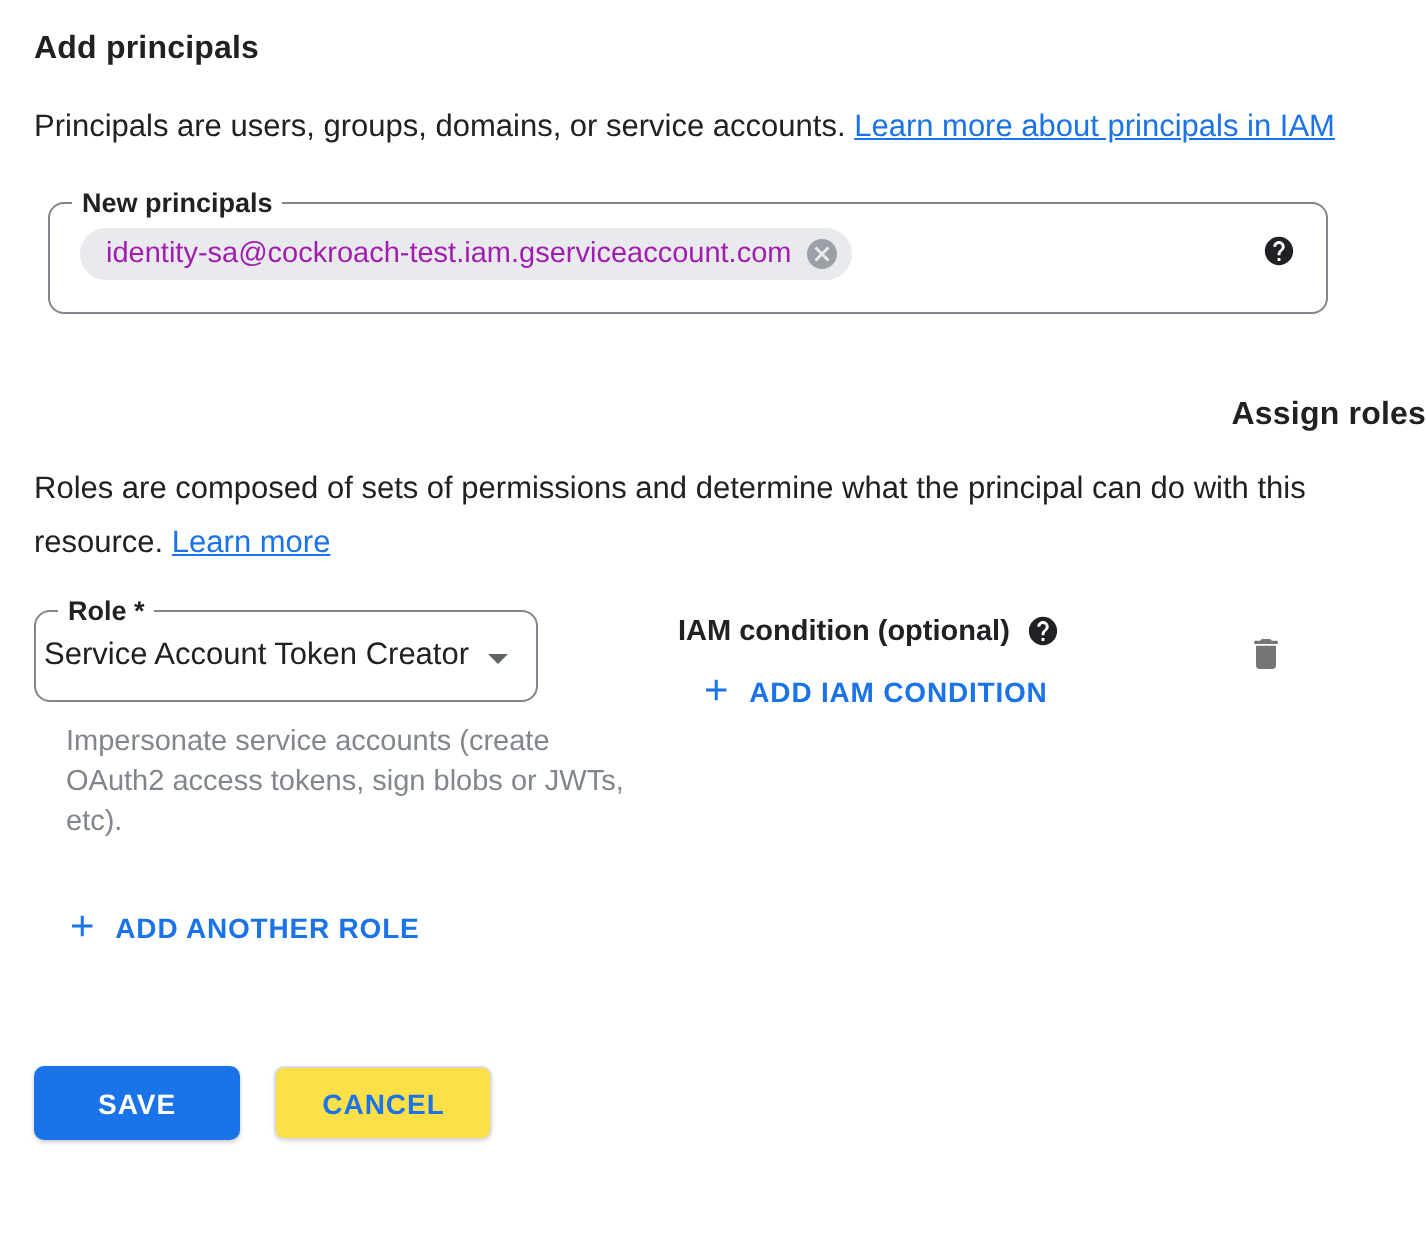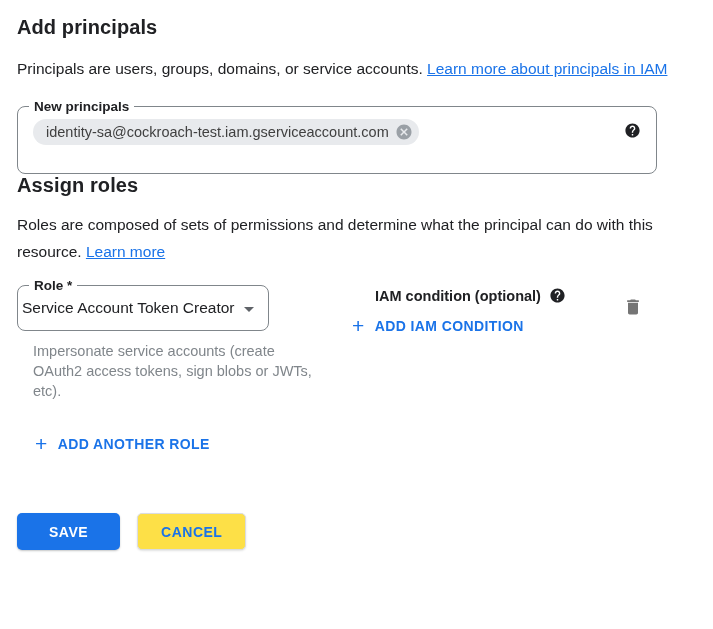--- a/index.html
+++ b/index.html
@@ -6,27 +6,27 @@
   html, body { background: #ffffff; }
   body {
     width: 713px; height: 629px;
     font-family: "Liberation Sans", sans-serif;
     color: #202124;
     overflow: hidden;
   }
   .page { padding: 16px 0 0 17px; width: 713px; }
 
   h1, h2 {
-    font-size: 20px;
+    font-size: 16px;
     font-weight: 700;
     color: #202124;
     letter-spacing: 0.1px;
   }
   h1 { margin-bottom: 16px; }
-  h2 { margin-bottom: 14px; }
+  h2 { margin-top: 42px; margin-bottom: 14px; text-align: right; }
 
   p.desc {
     font-size: 15.5px;
     line-height: 27px;
     max-width: 652px;
     color: #202124;
     margin-top: 8px;
   }
   a.link {
     color: #1a73e8;
@@ -49,37 +49,38 @@
     font-size: 13.5px;
     font-weight: 700;
     color: #202124;
     line-height: 17px;
     white-space: nowrap;
   }
 
   .principals-field {
     margin-top: 24px;
     width: 640px;
-    height: 68px;
+    height: 56px;
+    margin-left: 7px;
   }
   .chip {
     position: absolute;
     top: 12px; left: 15px;
     display: inline-flex;
     align-items: center;
     gap: 6px;
     background: #e8eaed;
     border-radius: 14px;
     height: 26px;
     padding: 0 6px 0 13px;
     max-width: 560px;
   }
   .chip-text {
     font-size: 14.5px;
-    color: #404040;
+    color: #a21caf;
     white-space: nowrap;
   }
   .chip-close { display: inline-flex; cursor: pointer; }
   .help-btn {
     position: absolute;
     top: 15px; right: 15px;
     display: inline-flex;
     cursor: pointer;
   }
 
@@ -112,21 +113,20 @@
     line-height: 20px;
     color: #80868b;
   }
 
   .cond-col { margin-left: 24px; flex: 1; padding-top: 2px; }
   .cond-label-row { display: flex; align-items: center; gap: 8px; }
   .cond-label {
     font-size: 14.5px;
     font-weight: 700;
     color: #202124;
-    margin-left: 36px;
   }
 
   .text-btn {
     display: inline-flex;
     align-items: center;
     gap: 10px;
     background: none;
     border: none;
     color: #1a73e8;
     font-family: "Liberation Sans", sans-serif;

